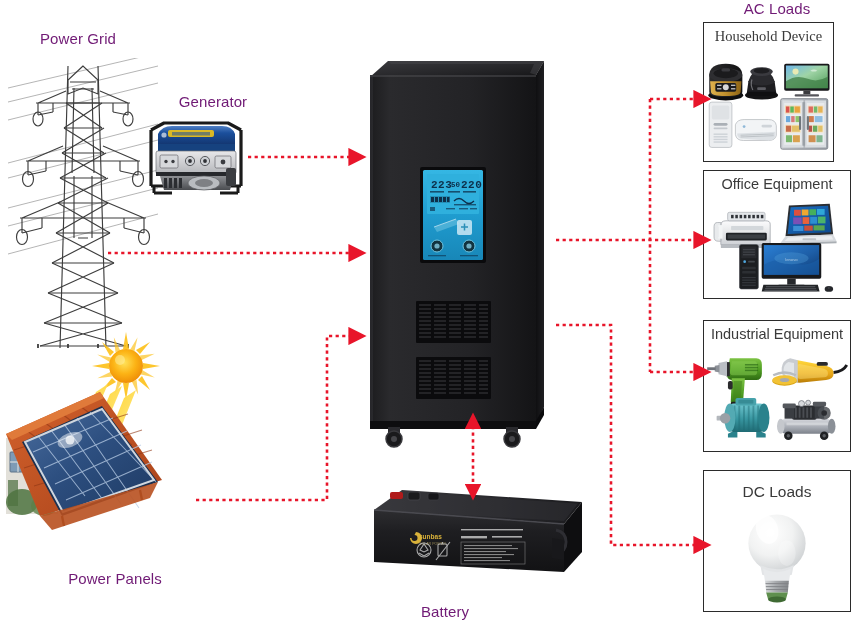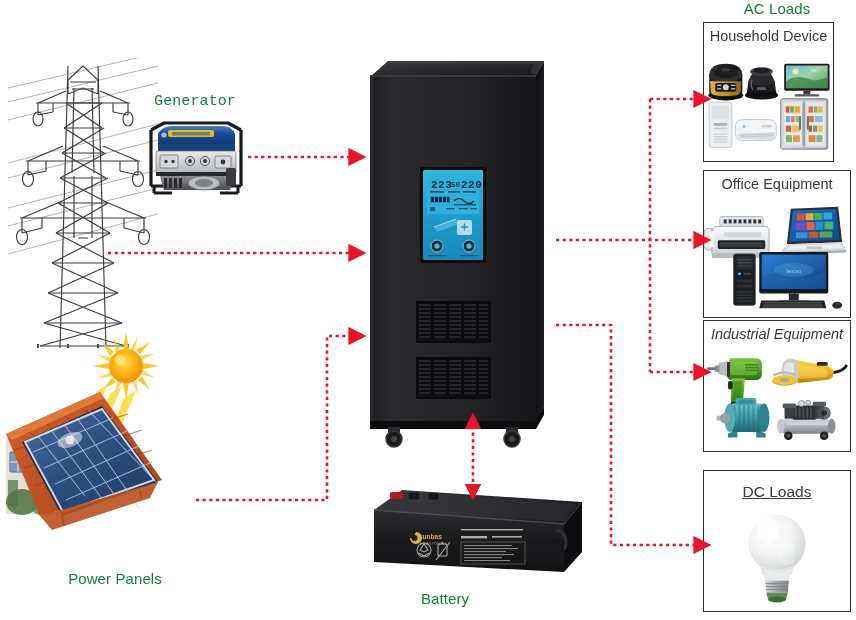--- a/index.html
+++ b/index.html
@@ -6,21 +6,21 @@
   body {
     width: 856px; height: 620px;
     background: #ffffff;
     font-family: "Liberation Sans", sans-serif;
     position: relative;
     overflow: hidden;
   }
   .stage { position: absolute; inset: 0; }
   .lbl {
     position: absolute;
-    color: #15803d;
+    color: #701a75;
     font-size: 15px;
     text-align: center;
     white-space: nowrap;
     letter-spacing: .1px;
   }
 
   
   #grid-tower { position: absolute; left: 8px; top: 58px; width: 150px; height: 290px; }
   #grid-tower svg { width: 100%; height: 100%; }
 
@@ -50,36 +50,37 @@
     position: absolute;
     left: 0; right: 0;
     text-align: center;
     color: #3a3a3a;
     font-size: 14.5px;
     white-space: nowrap;
   }
   .load-art { position: absolute; left: 0; right: 0; bottom: 4px; top: 26px; }
   .load-art svg { width: 100%; height: 100%; }
 
-  #box-household { left: 703px; top: 22px; width: 131px; height: 140px; }
-  #box-office    { left: 703px; top: 170px; width: 148px; height: 148px; }
+  #box-household { left: 703px; top: 22px; width: 131px; height: 140px; font-family: Liberation Serif, serif; }
+  #box-office    { left: 703px; top: 170px; width: 148px; height: 129px; }
   #box-industrial{ left: 703px; top: 320px; width: 148px; height: 132px; }
   #box-dc        { left: 703px; top: 470px; width: 148px; height: 142px; }
 
   
   .wires { position: absolute; inset: 0; pointer-events: none; }
 </style>
 </head>
 <body>
 
 <div class="stage">
 
-  <div class="lbl" style="left:139px; top:93px; width:112px;font-family:Liberation Mono, monospace;">Generator</div>
+  <div class="lbl" style="left:8px; top:30px; width:140px;">Power Grid</div>
+  <div class="lbl" style="left:157px; top:93px; width:112px;">Generator</div>
   <div class="lbl" style="left:35px; top:570px; width:160px;">Power Panels</div>
-  <div class="lbl" style="left:380px; top:590px; width:130px;text-align:center;">Battery</div>
+  <div class="lbl" style="left:380px; top:603px; width:130px;text-align:center;">Battery</div>
   <div class="lbl" style="left:703px; top:0px; width:148px;">AC Loads</div>
 
   <div id="grid-tower">
     <svg viewBox="0 0 150 290" xmlns="http://www.w3.org/2000/svg">
       <g stroke="#6d6d6d" stroke-width="0.6" fill="none" opacity="0.85">
         <path d="M0 30 L150 -5 M0 62 L150 25 M0 105 L150 66 M0 150 L150 112 M0 196 L150 156"></path>
         <path d="M0 44 L150 8 M0 120 L150 82 M0 168 L150 130"></path>
       </g>
       <g stroke="#3d3d3d" stroke-width="1.15" fill="none">
         <path d="M75 8 L60 22 L60 36 L75 30 L90 36 L90 22 Z"></path>
@@ -681,21 +682,21 @@
 
         <g transform="translate(130,104)">
           <ellipse cx="5" cy="4" rx="5" ry="3.5" fill="#26282c"></ellipse>
           <path d="M5 1 L5 4" stroke="#55585d" stroke-width="0.8"></path>
         </g>
       </svg>
     </div>
   </div>
 
   <div class="load-box" id="box-industrial">
-    <div class="load-title" style="top:5px;font-style:italic;">Industrial Equipment</div>
+    <div class="load-title" style="top:5px;">Industrial Equipment</div>
     <div class="load-art">
       <svg viewBox="0 0 148 106" xmlns="http://www.w3.org/2000/svg">
         <defs>
           <linearGradient id="drillG" x1="0" y1="0" x2="0" y2="1">
             <stop offset="0%" stop-color="#7cc242"></stop>
               <stop offset="55%" stop-color="#4e9c22"></stop>
               <stop offset="100%" stop-color="#2f6b13"></stop>
           </linearGradient>
           <linearGradient id="grindG" x1="0" y1="0" x2="0" y2="1">
             <stop offset="0%" stop-color="#ffd83d"></stop>
@@ -800,21 +801,21 @@
           <circle cx="12" cy="38" r="4.5" fill="#1f2124"></circle>
           <circle cx="12" cy="38" r="1.8" fill="#5a5d62"></circle>
           <circle cx="50" cy="38" r="4.5" fill="#1f2124"></circle>
           <circle cx="50" cy="38" r="1.8" fill="#5a5d62"></circle>
         </g>
       </svg>
     </div>
   </div>
 
   <div class="load-box" id="box-dc">
-    <div class="load-title" style="top:12px; font-size:15.5px;text-decoration:underline;">DC Loads</div>
+    <div class="load-title" style="top:12px; font-size:15.5px;">DC Loads</div>
     <div class="load-art" style="top:36px;">
       <svg viewBox="0 0 148 100" xmlns="http://www.w3.org/2000/svg">
         <defs>
           <radialGradient id="bulbG" cx="38%" cy="32%" r="72%">
             <stop offset="0%" stop-color="#ffffff"></stop>
             <stop offset="55%" stop-color="#f1f2f2"></stop>
             <stop offset="100%" stop-color="#cfd2d4"></stop>
           </radialGradient>
           <linearGradient id="baseG" x1="0" y1="0" x2="1" y2="0">
             <stop offset="0%" stop-color="#d6d8da"></stop>

